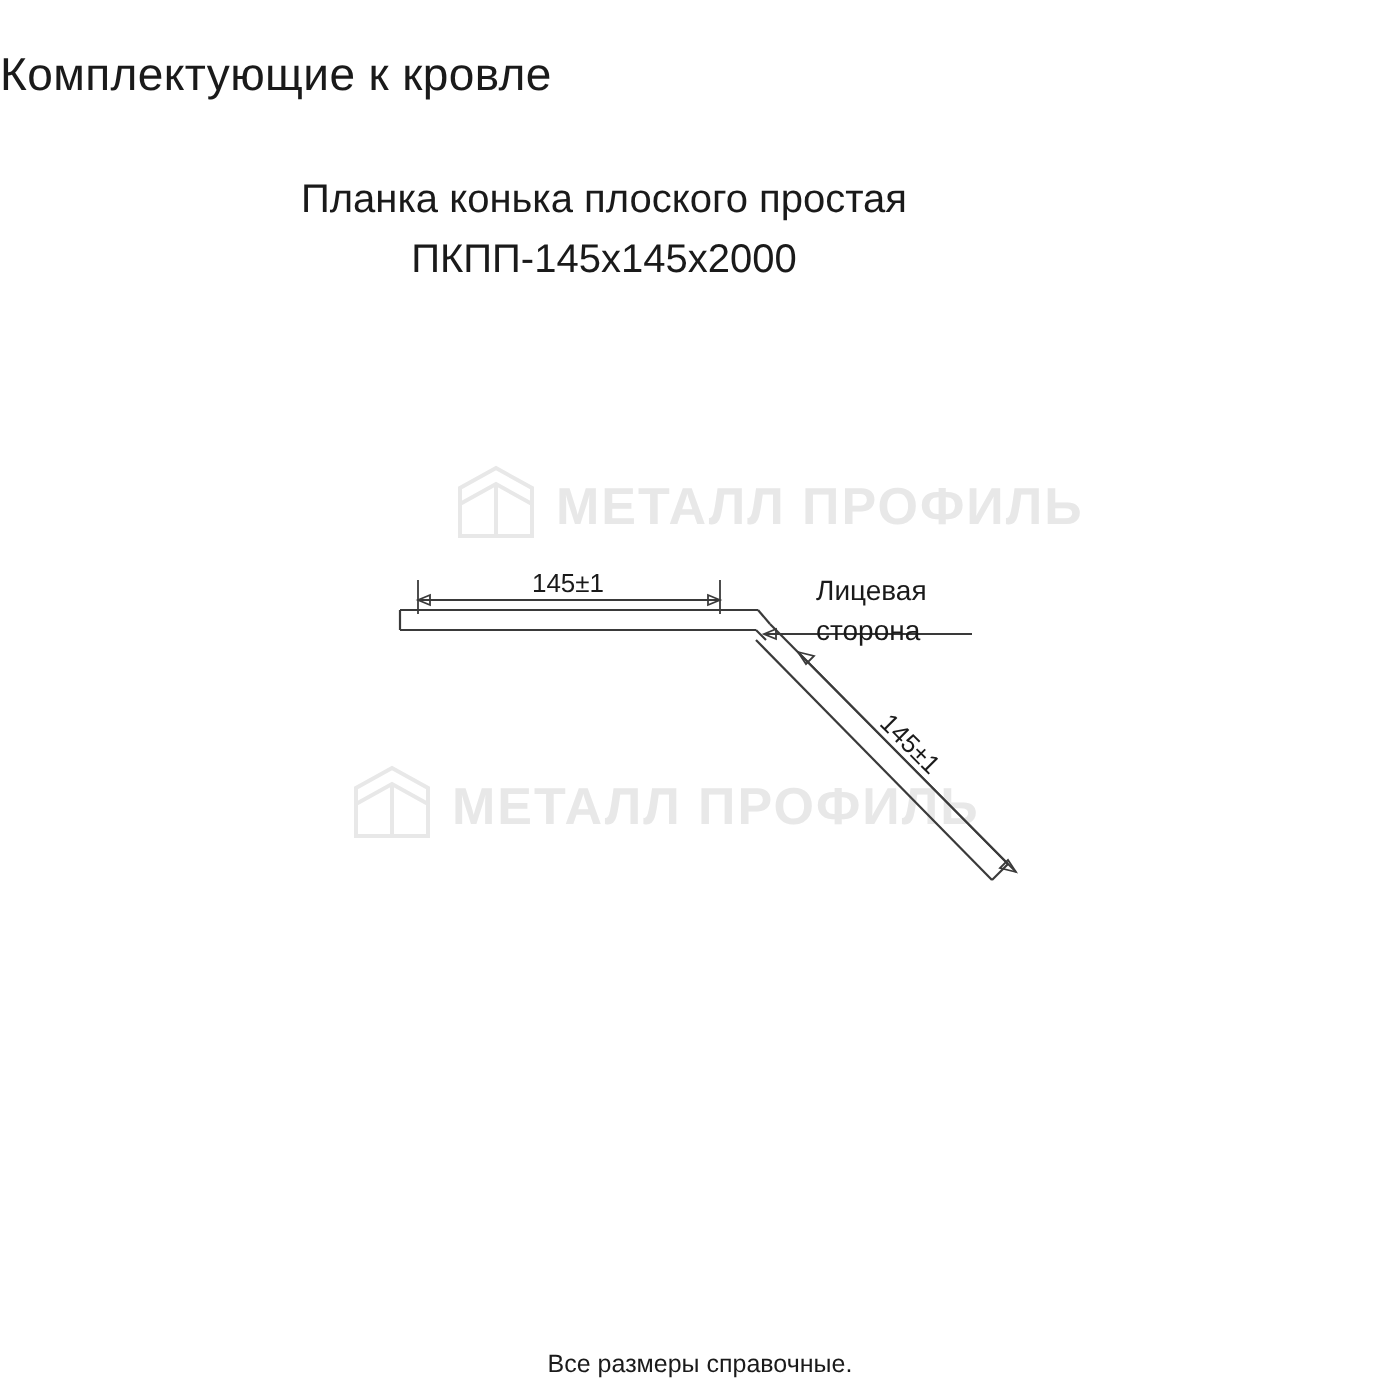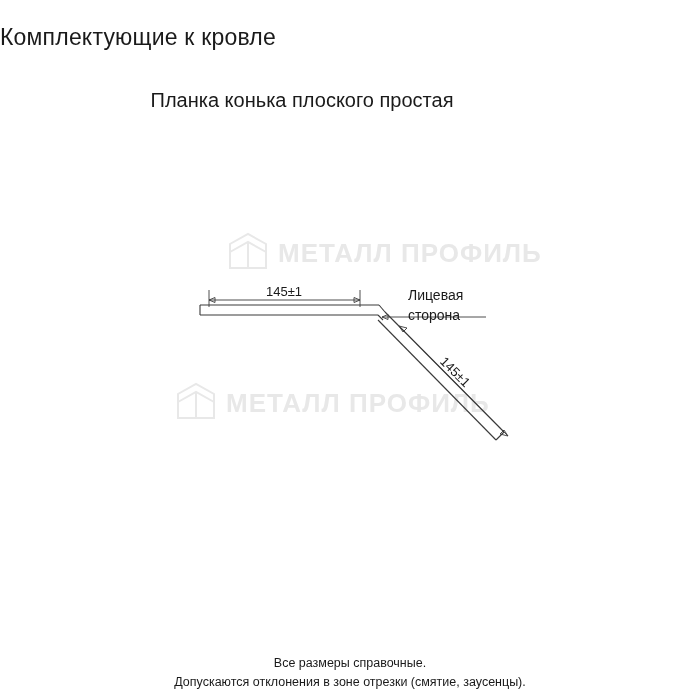--- a/index.html
+++ b/index.html
@@ -112,20 +112,21 @@
 <body>
 
 <div class="page">
 
   <div class="header">
     <div class="title-main">Комплектующие к кровле</div>
   </div>
 
   <div class="title-sub-wrap">
     <div class="title-sub">Планка конька плоского простая</div>
+    <div class="title-code">ПКПП-145x145x2000</div>
   </div>
 
   <div class="drawing">
     <svg width="700" height="460" viewBox="0 0 700 460" xmlns="http://www.w3.org/2000/svg">
 
       <g transform="translate(222,60)">
         <path class="wm-shape" d="M8,38 L8,14 L26,4 L44,14 L44,38 Z"></path>
         <path class="wm-shape" d="M8,22 L26,12 L44,22"></path>
         <path class="wm-shape" d="M26,12 L26,38"></path>
         <text class="wm-text" x="56" y="32">МЕТАЛЛ ПРОФИЛЬ</text>
@@ -176,16 +177,15 @@
         <path class="lead-line" d="M382,147 L388,144.5 L388,149.5 Z" fill="#3a3a3a"></path>
         <text class="lbl-text" x="408" y="130">Лицевая</text>
         <text class="lbl-text" x="408" y="150">сторона</text>
       </g>
 
     </svg>
   </div>
 
   <div class="footer">
     <div>Все размеры справочные.</div>
-    <div>Допускаются отклонения в зоне отрезки (смятие, заусенцы).</div>
   </div>
 
 </div>
 
 </body></html>

